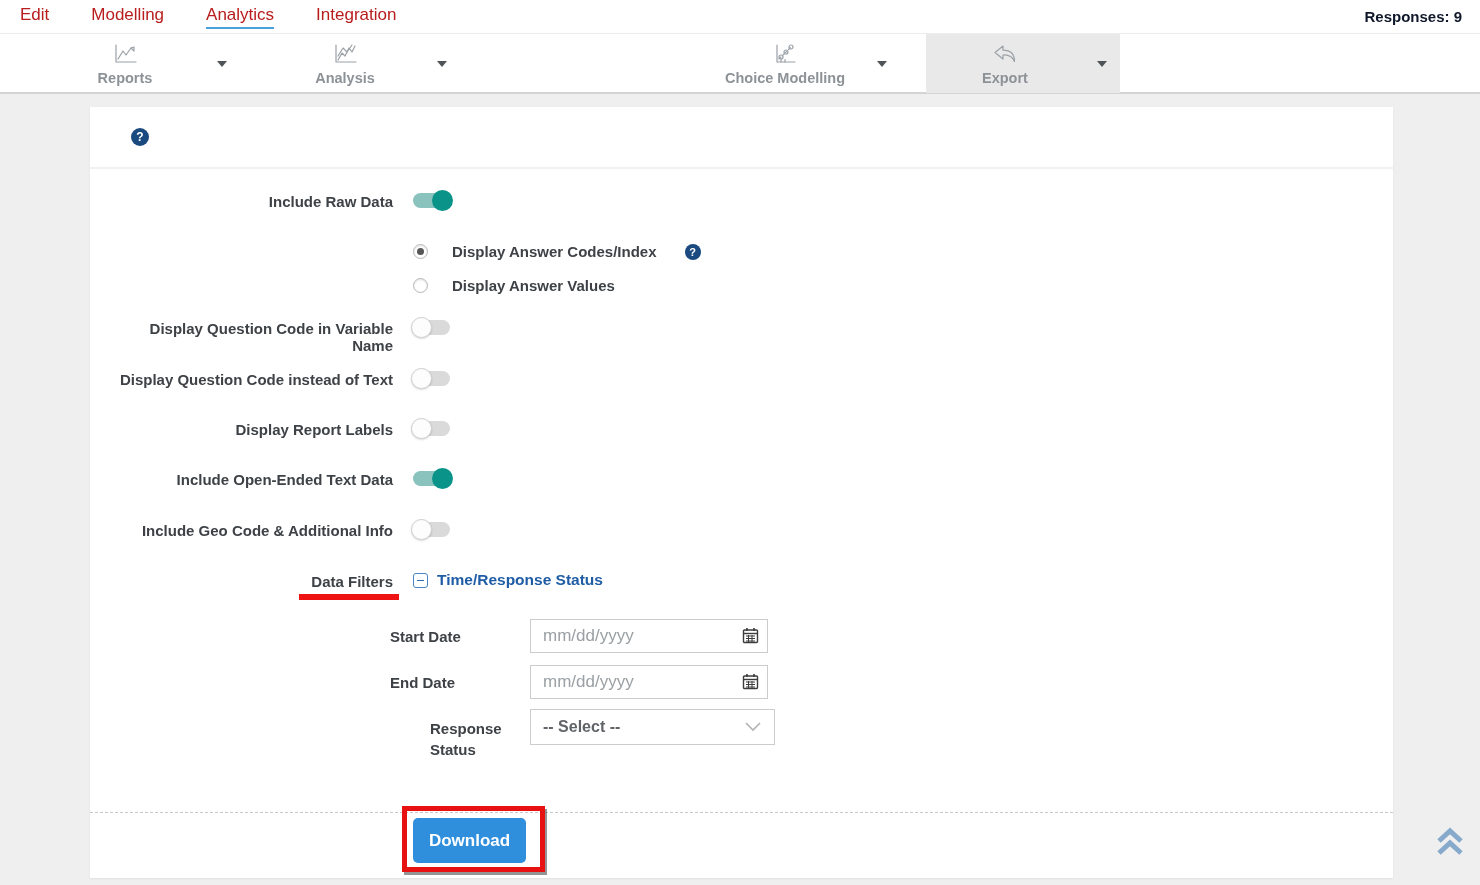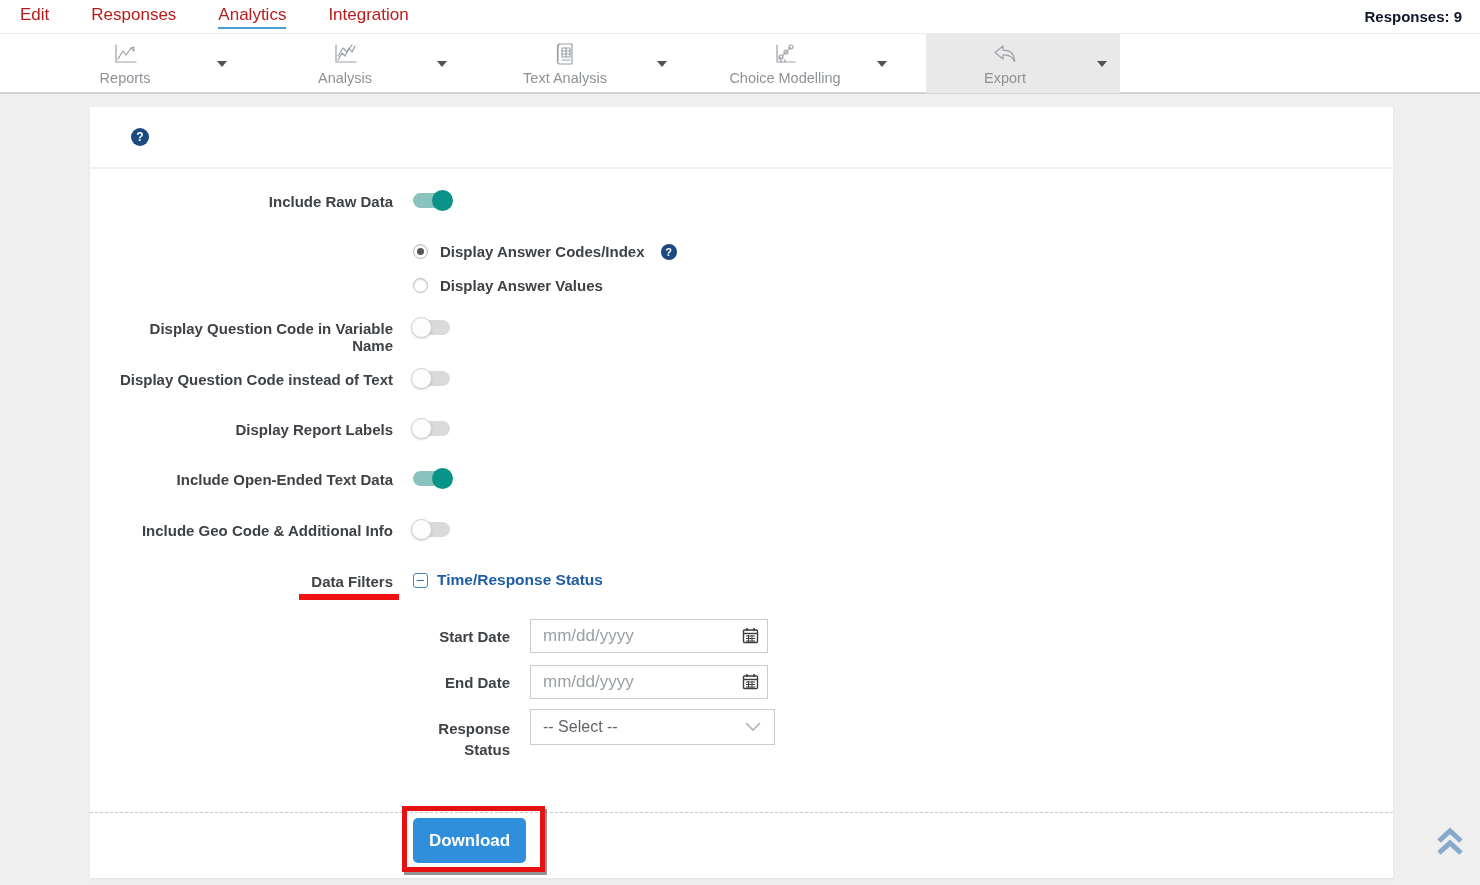--- a/index.html
+++ b/index.html
@@ -10,21 +10,21 @@
   .topnav { position:absolute; left:0; top:0; width:1480px; height:33px; background:#fff; display:flex; align-items:center; }
   .topnav-items { display:flex; gap:42px; padding-left:20px; }
   .topnav-item { font-size:17px; font-weight:500; color:#b91c1c; cursor:pointer; padding-bottom:2px; }
   .topnav-item.active { border-bottom:2px solid #49a0d9; }
   .responses { position:absolute; right:18px; top:8px; font-size:15px; font-weight:600; color:#0f172a; }
 
   
   .toolbar { position:absolute; left:0; top:33px; width:1480px; height:61px; background:#fff; border-top:1px solid #ececec; border-bottom:2px solid #d3d3d3; }
   .tab { position:absolute; top:0; height:59px; width:194px; display:flex; cursor:pointer; }
   .tab.active { background:#e9e9e9; }
-  .tab-main { width:158px; display:flex; flex-direction:column; align-items:center; justify-content:flex-start; padding-top:7px; }
+  .tab-main { width:158px; display:flex; flex-direction:column; align-items:center; justify-content:flex-start; padding-top:7px;font-weight:bold; }
   .tab-icon { height:26px; display:flex; align-items:center; }
   .tab-label { font-size:14.5px; color:#8d9297; margin-top:3px; white-space:nowrap; }
   .tab-caret { width:36px; display:flex; align-items:center; justify-content:center; }
   .caret-down { width:0; height:0; border-left:5px solid transparent; border-right:5px solid transparent; border-top:6px solid #4e5357; }
   .icon-stroke { stroke:#9ba1a7; fill:none; stroke-width:1.2; stroke-linecap:round; stroke-linejoin:round; }
 
   
   .card { position:absolute; left:90px; top:107px; width:1303px; height:771px; background:#fff; box-shadow:0 1px 2px rgba(0,0,0,0.06); }
   .card-header { position:absolute; left:0; top:0; width:100%; height:62px; border-bottom:2px solid #f1f1f1; display:flex; align-items:center; padding-left:32px; }
   .page-title { font-size:21px; color:#5b5f62; font-weight:400; }
@@ -33,33 +33,33 @@
   
   .row-label { position:absolute; left:20px; width:283px; text-align:right; font-size:15px; font-weight:700; color:#3e4246; }
   .toggle { position:absolute; left:323px; width:38px; height:21px; cursor:pointer; }
   .toggle .track { position:absolute; left:0; top:3px; width:37px; height:15px; border-radius:8px; }
   .toggle .knob { position:absolute; top:0; width:21px; height:21px; border-radius:50%; }
   .toggle.on .track { background:#8ac3bd; }
   .toggle.on .knob { right:-2px; background:#0a9388; }
   .toggle.off .track { background:#dadada; }
   .toggle.off .knob { left:-2px; background:#fdfdfd; border:1px solid #cfcfcf; box-shadow:0 1px 2px rgba(0,0,0,0.15); }
 
-  .radio-row { position:absolute; left:323px; display:flex; align-items:center; gap:12px; }
+  .radio-row { position:absolute; left:323px; display:flex; align-items:center; gap:24px; }
   .radio { width:15px; height:15px; border-radius:50%; border:1.5px solid #b7b7b7; background:#fff; position:relative; box-shadow:inset 0 1px 2px rgba(0,0,0,0.12); }
   .radio.selected::after { content:""; position:absolute; left:3px; top:3px; width:7px; height:7px; border-radius:50%; background:#565656; }
   .radio-label { font-size:15px; font-weight:700; color:#3e4246; }
   .help-badge.small { width:16px; height:16px; font-size:11px; margin-left:4px; }
 
   .section-header { position:absolute; left:323px; display:flex; align-items:center; gap:9px; cursor:pointer; }
   .collapse-box { width:15px; height:15px; border:1.4px solid #4b86c4; border-radius:3px; position:relative; }
   .collapse-box::after { content:""; position:absolute; left:3px; top:6px; width:7px; height:1.6px; background:#2f6fb5; }
   .section-title { font-size:15.5px; font-weight:700; color:#1f5ca6; }
   .red-underline { position:absolute; left:209px; width:100px; height:6px; background:#ee1212; }
 
-  .field-label { position:absolute; text-align:right; font-size:15px; font-weight:700; color:#3e4246; }
+  .field-label { position:absolute; text-align:left; font-size:15px; font-weight:700; color:#3e4246; }
   .date-input-wrap { position:absolute; left:440px; width:238px; height:34px; }
   .date-input { width:100%; height:100%; border:1px solid #cccccc; padding:0 34px 0 12px; font-family:"Liberation Sans",sans-serif; font-size:17px; color:#55595d; outline:none; }
   .date-input::placeholder { color:#9aa0a4; }
   .cal-icon { position:absolute; right:9px; top:8px; }
   .select-box { position:absolute; left:440px; width:245px; height:36px; border:1px solid #cccccc; display:flex; align-items:center; padding:0 12px; cursor:pointer; }
   .select-value { font-size:16px; color:#606468; flex:1; }
 
   .dashed-sep { position:absolute; left:0; top:705px; width:100%; border-top:1.5px dashed #c9c9c9; }
 
   .red-annotation { position:absolute; left:312px; top:699px; width:143px; height:66px; border:5px solid #e81111; box-shadow:2px 3px 0 rgba(60,60,60,0.55); background:transparent; }
@@ -68,21 +68,21 @@
   .scroll-top { position:absolute; left:1433px; top:824px; width:34px; height:38px; cursor:pointer; display:flex; align-items:center; justify-content:center; }
 </style>
 </head>
 <body>
 
 <div class="viewport">
 
   <div class="topnav">
     <div class="topnav-items">
       <span class="topnav-item">Edit</span>
-      <span class="topnav-item">Responses</span>
+      <span class="topnav-item">Modelling</span>
       <span class="topnav-item active">Analytics</span>
       <span class="topnav-item">Integration</span>
     </div>
     <span class="responses">Responses: 9</span>
   </div>
 
   <div class="toolbar">
 
     <div class="tab" style="left:46px;">
       <div class="tab-main">
@@ -109,37 +109,20 @@
               <path class="icon-stroke" d="M6 14 L11 6 L15 10 L20 3"></path>
             </svg>
         </span>
         <span class="tab-label">Analysis</span>
       </div>
       <div class="tab-caret">
           <span class="caret-down"></span>
         </div>
     </div>
 
-    <div class="tab" style="left:486px;">
-      <div class="tab-main">
-        <span class="tab-icon">
-          <svg width="24" height="24" viewBox="0 0 24 24">
-              <path class="icon-stroke" d="M7 2 H19 V22 H7 C5.5 22 4.5 21 4.5 19.5 V4.5 C4.5 3 5.5 2 7 2 Z"></path>
-              <path class="icon-stroke" d="M7 2 C5.8 2 5 3 5 4.5 V 19"></path>
-              <rect class="icon-stroke" x="9" y="6" width="8" height="9"></rect>
-              <path class="icon-stroke" d="M13 6 V15 M9 9 H17 M9 12 H17"></path>
-              <path class="icon-stroke" d="M9 18 H17"></path>
-            </svg>
-        </span>
-        <span class="tab-label">Text Analysis</span>
-      </div>
-      <div class="tab-caret">
-          <span class="caret-down"></span>
-        </div>
-    </div>
 
     <div class="tab active" style="left:926px;">
       <div class="tab-main">
         <span class="tab-icon">
           <svg width="28" height="24" viewBox="0 0 28 24">
               <path class="icon-stroke" d="M12 4 L4 10.5 L12 17 V13 C18 12.5 21.5 15 23.5 19.5 C23.5 11.5 18.5 8.2 12 8.2 Z"></path>
             </svg>
         </span>
         <span class="tab-label">Export</span>
       </div>
@@ -251,21 +234,21 @@
             <path d="M5 1 V4 M12 1 V4" stroke="#3c3c3c" stroke-width="1.6"></path>
             <path d="M4 9 H13 M4 11.5 H13 M4 14 H13 M6.5 8 V15 M10 8 V15" stroke="#3c3c3c" stroke-width="1"></path>
           </svg>
       </span>
     </div>
 
     <div class="field-label" style="left:340px; width:80px; top:611px; line-height:21px;">
       <div>Response</div>
       <div>Status</div>
     </div>
-    <div class="select-box" style="top:602px;">
+    <div class="select-box" style="top:602px;font-weight:bold;">
       <span class="select-value">-- Select --</span>
       <span>
         <svg width="18" height="11" viewBox="0 0 18 11">
             <polyline points="2,2 9,9 16,2" fill="none" stroke="#b3b3b3" stroke-width="1.6"></polyline>
           </svg>
       </span>
     </div>
 
     <div class="dashed-sep"></div>
     <div class="red-annotation"></div>

